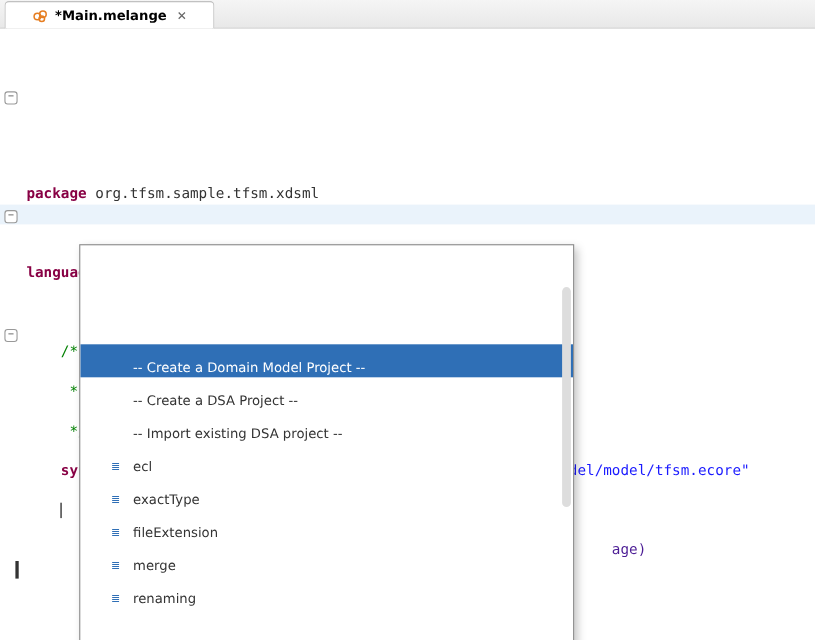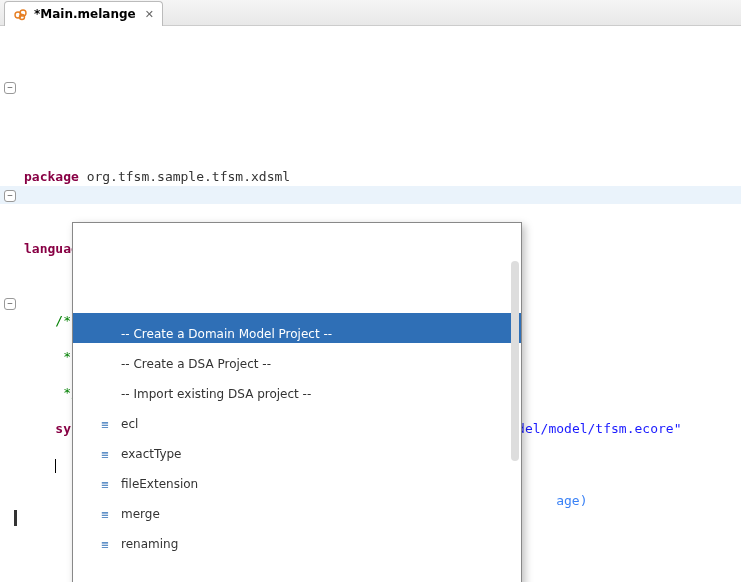--- a/index.html
+++ b/index.html
@@ -17,21 +17,21 @@
     background: linear-gradient(#f5f5f5, #e8e8e8);
     border-bottom: 1px solid #ccc;
     display: flex;
     align-items: flex-end;
   }
   .tab {
     background: #fff;
     border: 1px solid #bbb;
     border-bottom: none;
     border-radius: 4px 4px 0 0;
-    padding: 4px 8px;
+    padding: 4px 24px;
     margin-left: 4px;
     display: flex;
     align-items: center;
     gap: 5px;
     position: relative;
     top: 1px;
     font-size: 12px;
   }
   .tab-icon {
     width: 16px; height: 16px;
@@ -74,21 +74,21 @@
     position:absolute;
     left: 14px;
     width:3px; height:16px;
     background:#333;
   }
   .code { margin-left: 24px; }
   .kw { color: #880044; font-weight: bold; }
   .pkg { color: #333; }
   .str { color: #1a1aff; }
   .cm  { color: #008000; }
-  .hint { color: #3b82f6; }
+  .hint { color: #4c1d95; }
   .cursor-line {
     position:absolute;
     left:0; right:0;
     height:18px;
     background:#eaf3fb;
     z-index:0;
   }
   .caret {
     display:inline-block;
     width:1px; height:14px;

